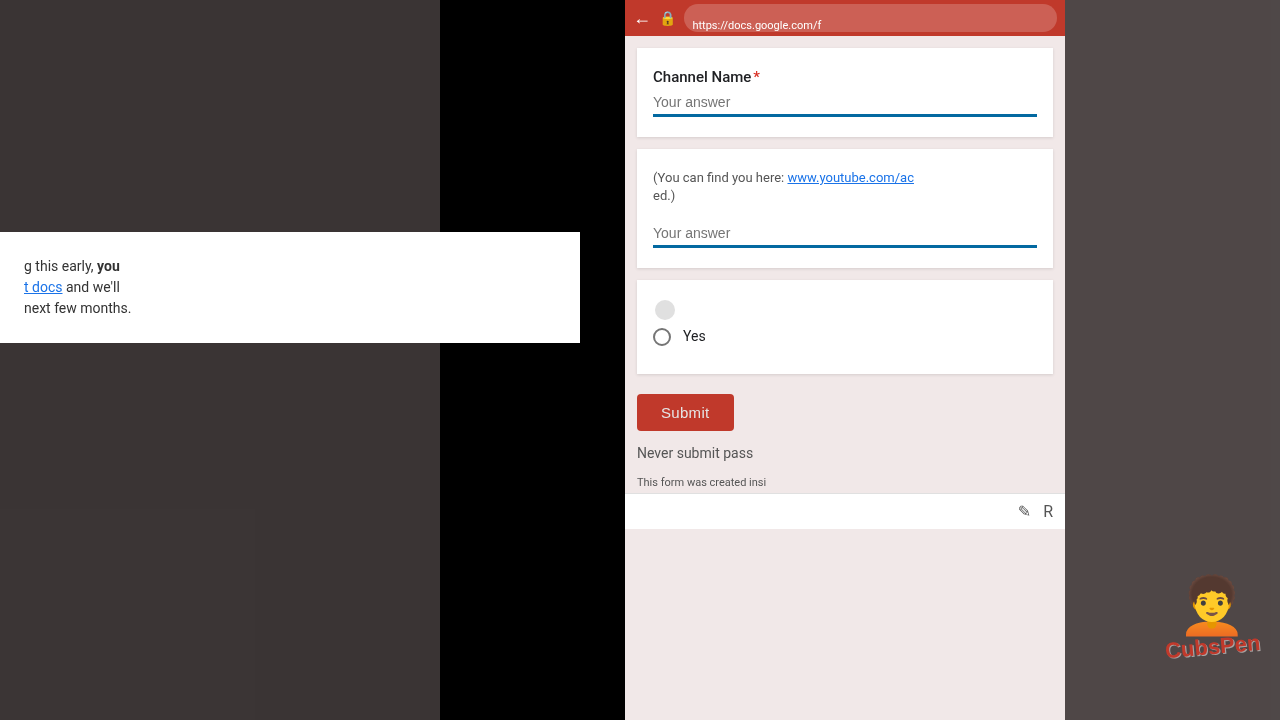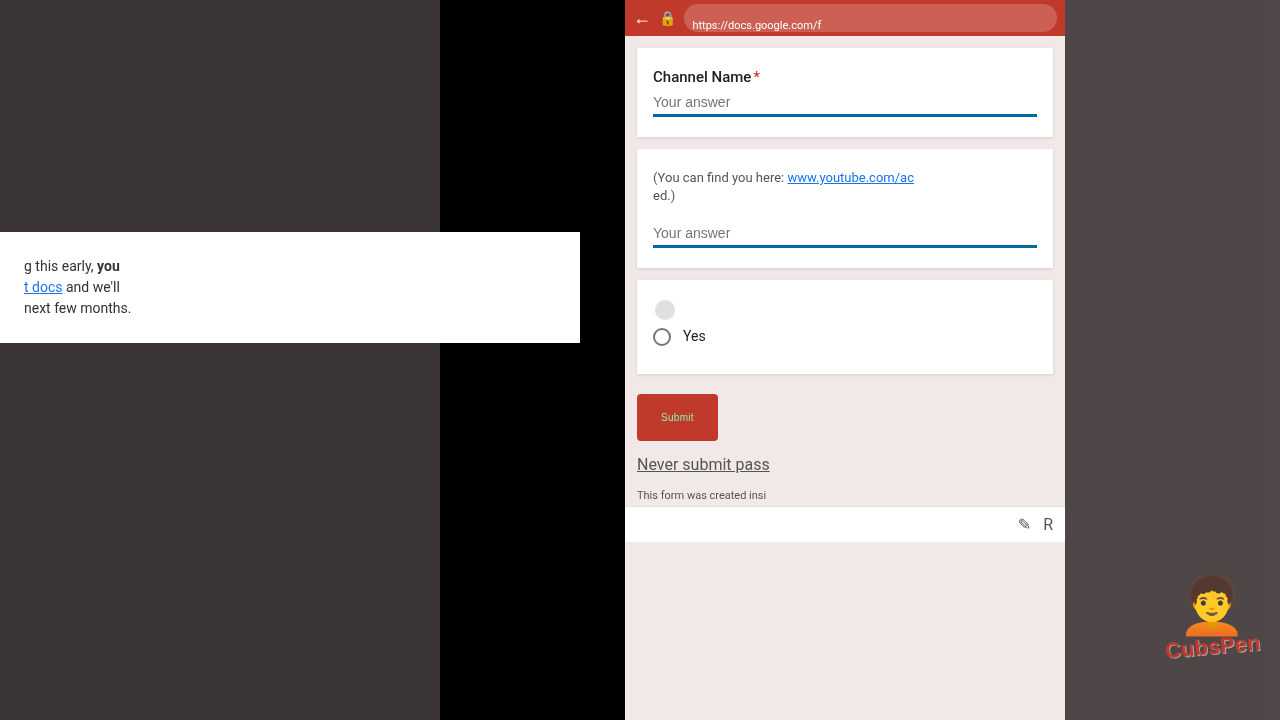--- a/index.html
+++ b/index.html
@@ -212,37 +212,36 @@
       margin-left: 2px;
     }
 
     
     .submit-area {
       padding: 8px 12px 4px 12px;
     }
 
     .submit-btn {
       background: #c0392b;
-      color: #86efac;
+      color: #e5e5e5;
       border: none;
       border-radius: 4px;
-      padding: 18px 24px;
-      font-size: 10px;
+      padding: 10px 24px;
+      font-size: 15px;
       font-weight: 500;
       cursor: pointer;
       letter-spacing: 0.3px;
     }
 
     
     .form-footer {
       padding: 8px 12px 8px 12px;
-      font-size: 16px;
+      font-size: 14px;
       color: #555;
       line-height: 1.5;
-      text-decoration: underline;
     }
 
     .form-created {
       padding: 4px 28px 4px 12px;
       font-size: 11px;
       color: #555;
     }
 
     
     .bottom-bar {

